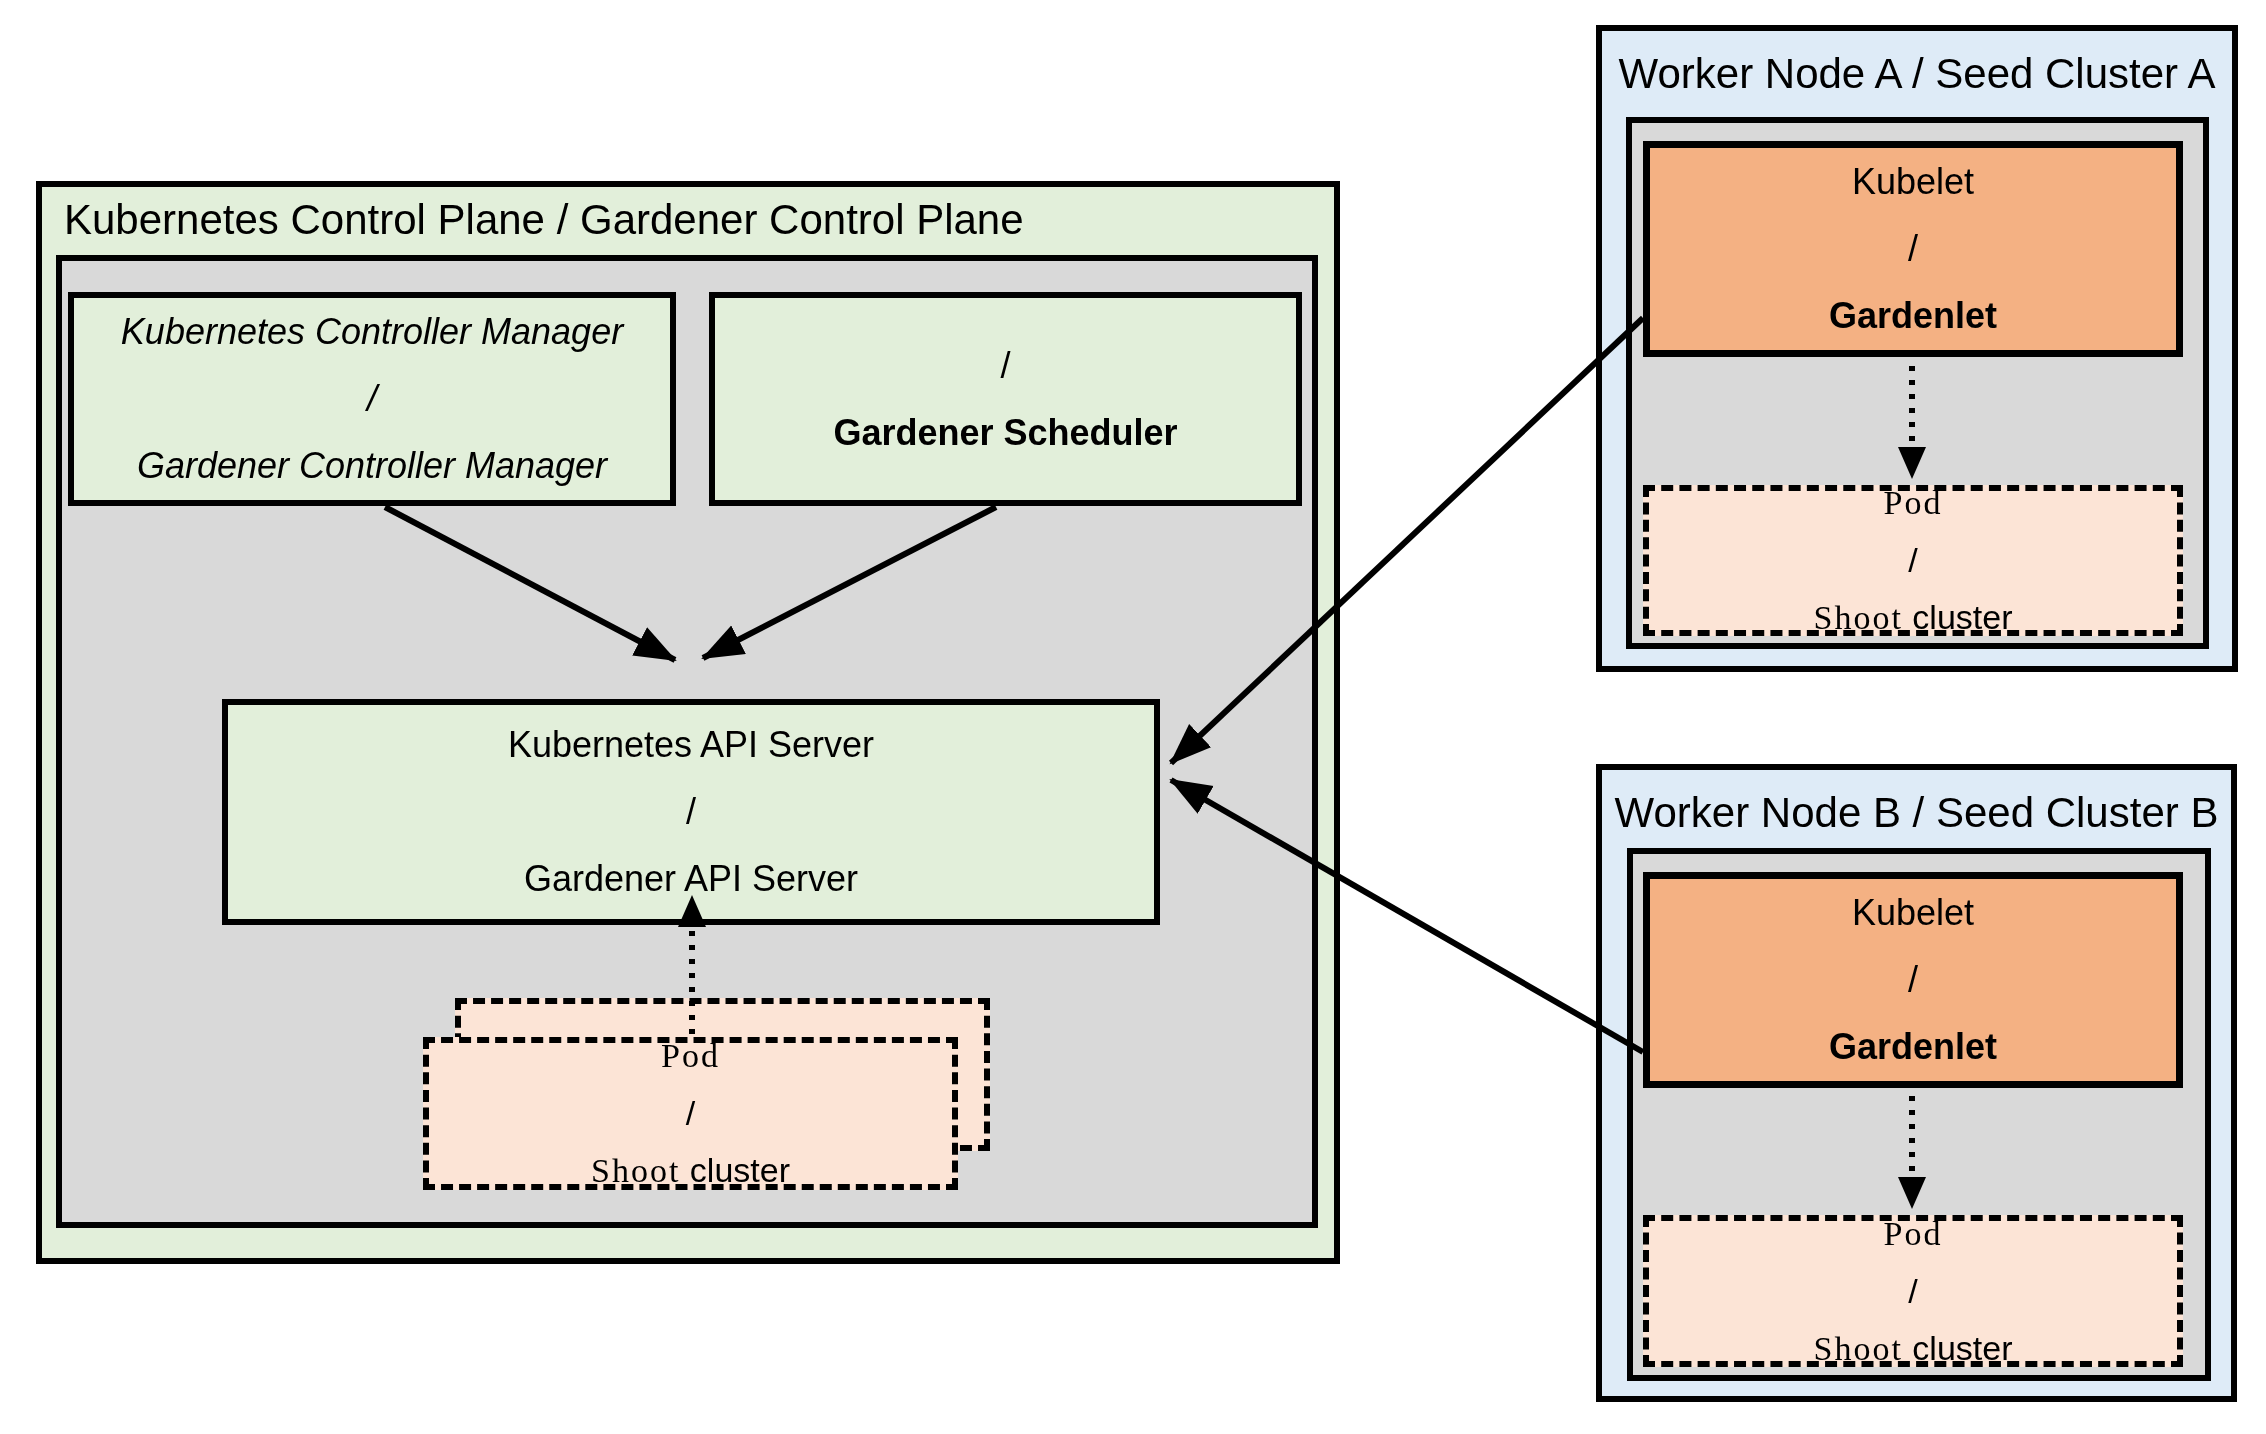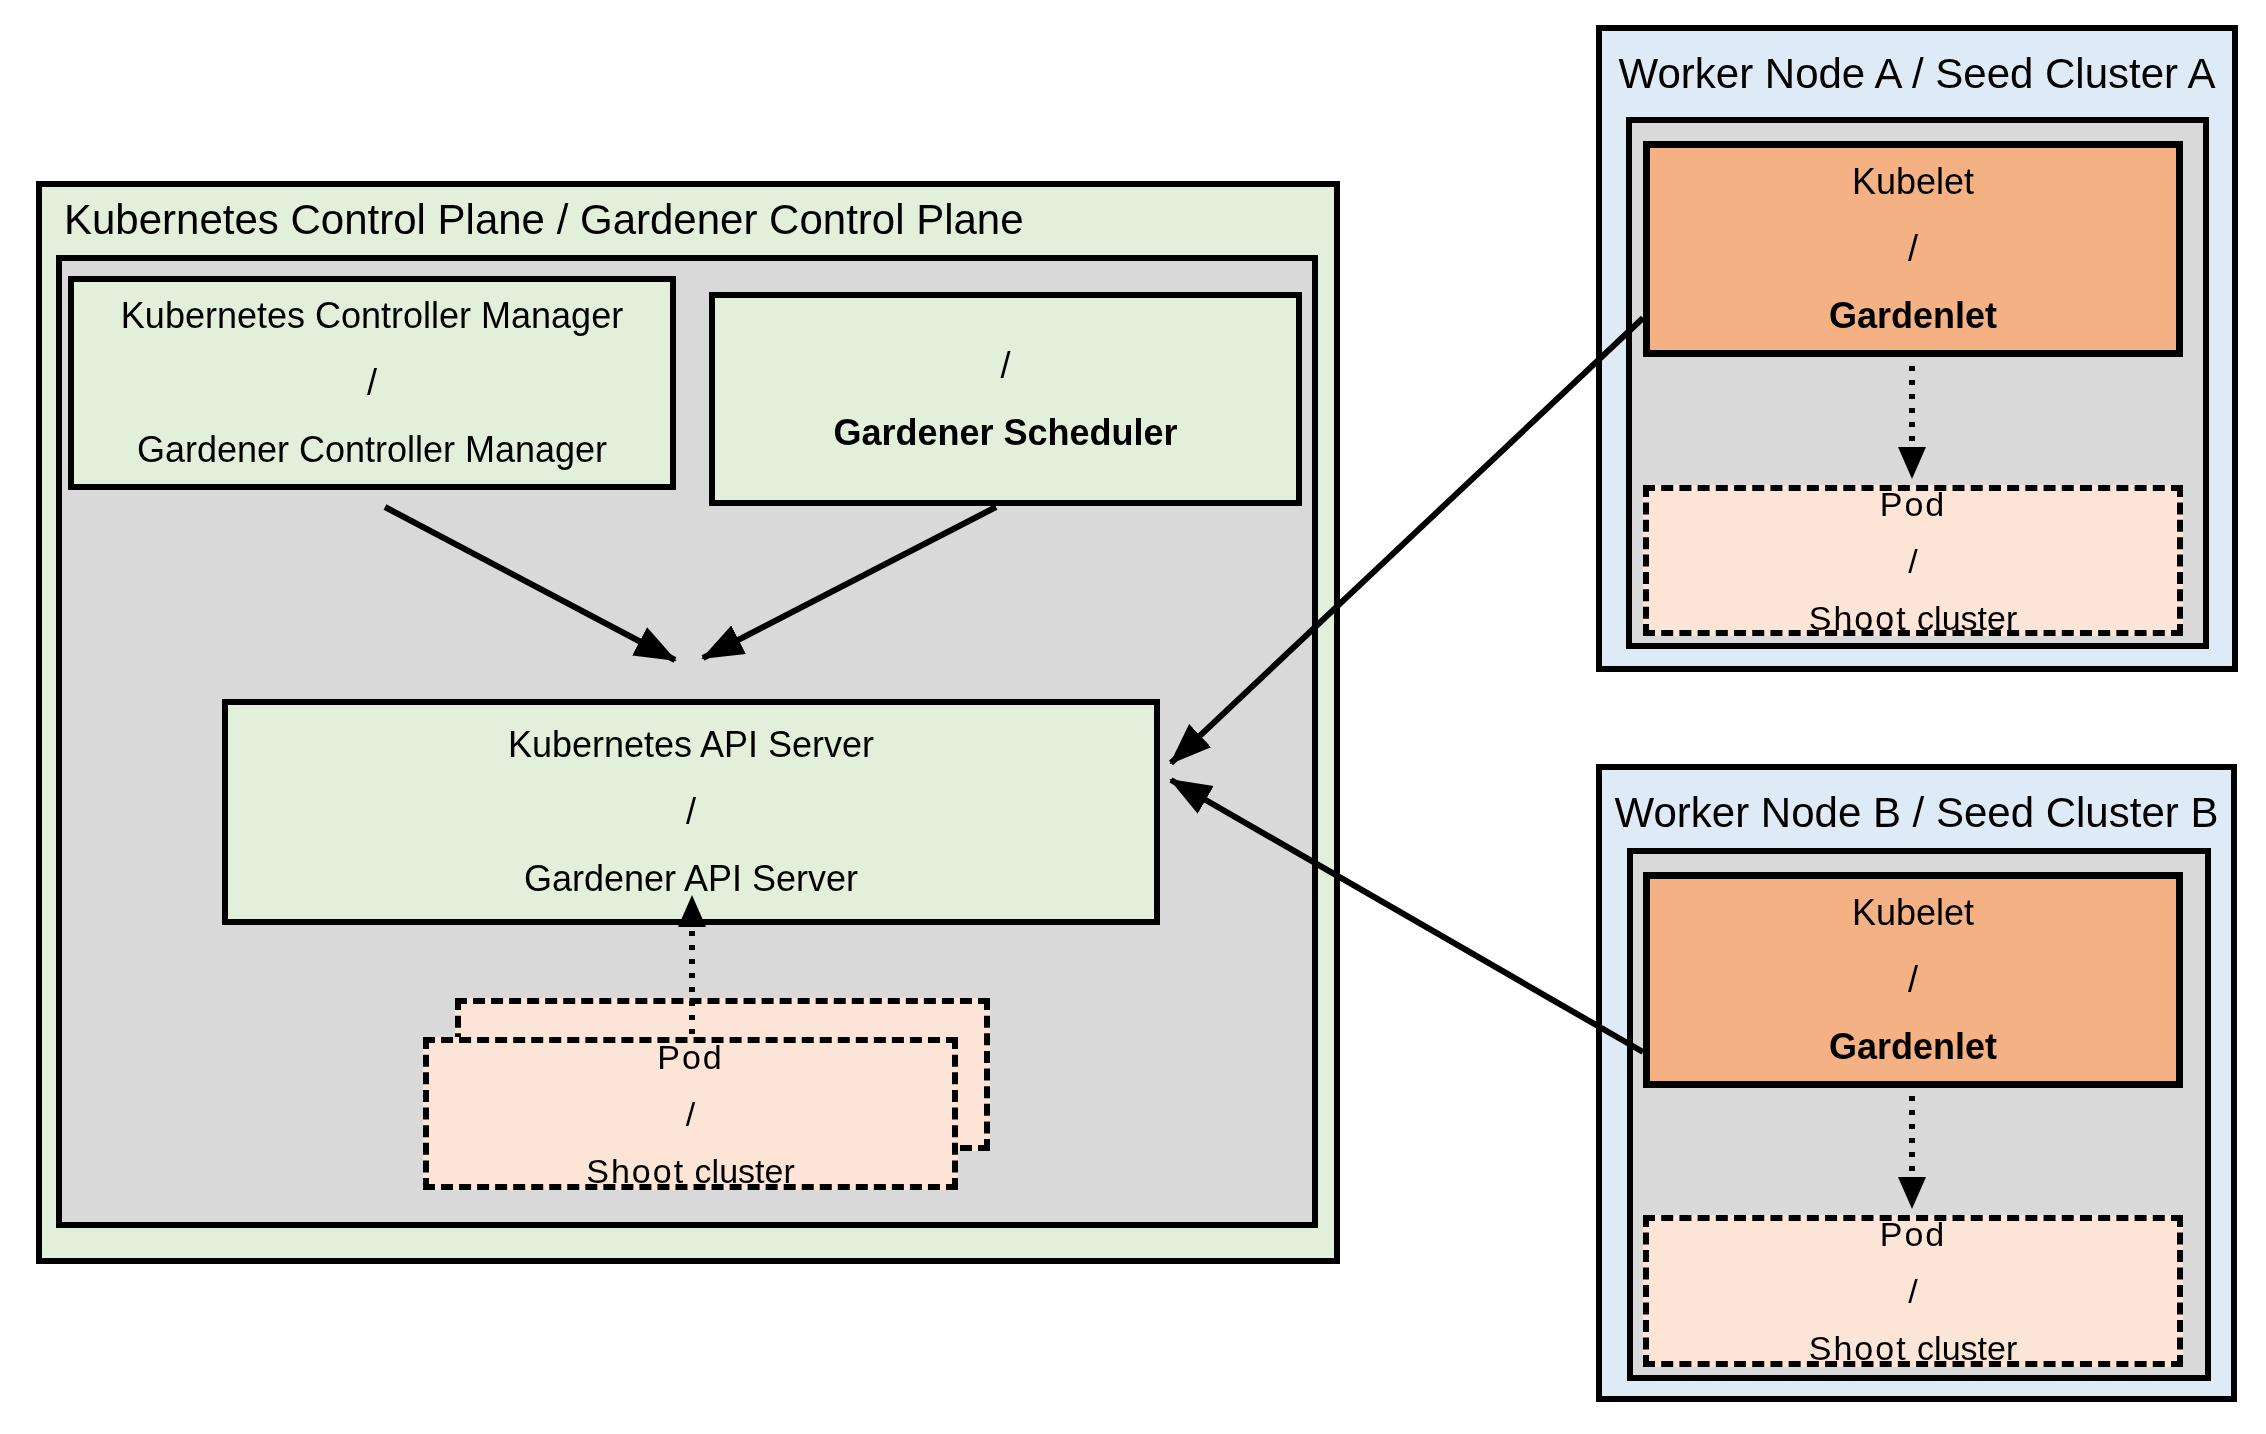--- a/index.html
+++ b/index.html
@@ -16,39 +16,39 @@
   .peach{background:#fce4d6;}
   .dashed{border:6px dashed #000;}
   .center3{
     display:flex;flex-direction:column;align-items:center;justify-content:center;
     text-align:center;
     gap:9px;
   }
   .lbl{font-size:36px;line-height:58px;white-space:nowrap;}
   .lbl-sm{font-size:34px;line-height:48px;white-space:nowrap;}
   .bold{font-weight:bold;text-align:center;}
-  .mono{font-family:Liberation Sans, sans-serif;letter-spacing:2px;text-align:right;}
+  .mono{font-family:Liberation Serif, serif;letter-spacing:2px;text-align:right;}
   .title{font-size:42px;line-height:62px;white-space:nowrap;}
   .cp-title{padding-left:12px;}
   .w-title{width:100%;text-align:center;}
   svg.overlay{position:absolute;left:0;top:0;pointer-events:none;z-index:10;}
   .thick{border-width:7px;}
 </style>
 </head>
 <body>
 
 <div id="stage">
 
   <div class="abs box green" style="left:36px;top:181px;width:1304px;height:1083px;">
     <div class="title cp-title" style="margin-top:2px;padding-left:22px;">Kubernetes Control Plane / Gardener Control Plane</div>
   </div>
 
   <div class="abs box gray" style="left:56px;top:255px;width:1262px;height:973px;"></div>
 
-  <div class="abs box green center3" style="left:68px;top:276px;width:608px;height:214px;">
+  <div class="abs box green center3" style="left:68px;top:292px;width:608px;height:214px;font-style:italic;">
     <span class="lbl">Kubernetes Controller Manager</span>
     <span class="lbl">/</span>
     <span class="lbl">Gardener Controller Manager</span>
   </div>
 
   <div class="abs box green center3" style="left:709px;top:292px;width:593px;height:214px;">
     <span class="lbl">/</span>
     <span class="lbl bold">Gardener Scheduler</span>
   </div>
 

